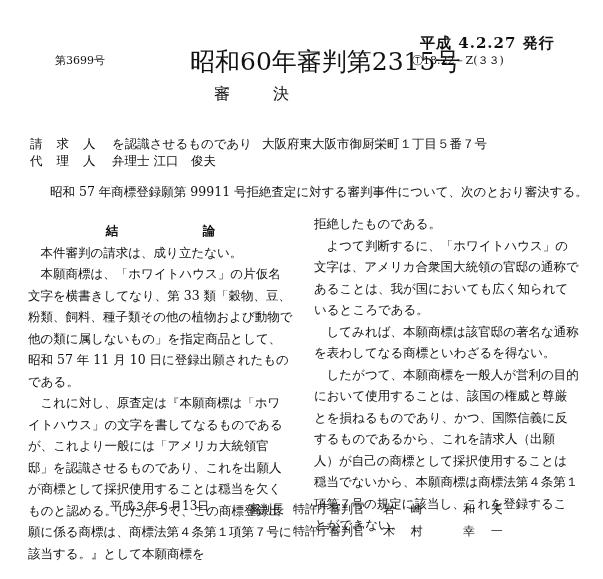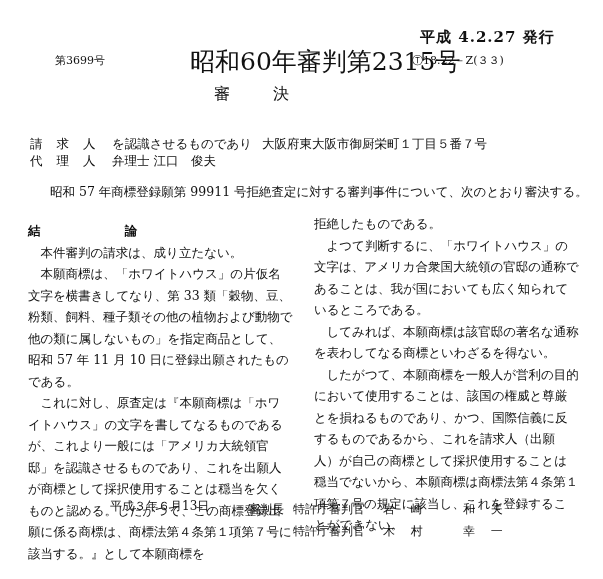--- a/index.html
+++ b/index.html
@@ -1,32 +1,32 @@
 <!DOCTYPE html>
 <html><head>
 <meta charset="utf-8">
 <style>
   html, body { margin:0; padding:0; background:#fff; }
   body { width:603px; height:579px; position:relative; overflow:hidden;
          font-family:"DejaVu Serif", "Liberation Serif", serif; color:#111; }
   .abs { position:absolute; white-space:nowrap; }
-  .issue-date { left:420px; top:28px; font-size:15px; font-weight:bold; letter-spacing:1px; }
+  .issue-date { left:420px; top:34px; font-size:15px; font-weight:bold; letter-spacing:1px; }
   .issue-number { left:55px; top:53px; font-size:11px; }
   .case-title { left:190px; top:45px; font-size:25px; }
   .class-code { left:412px; top:53px; font-size:11px; }
   .doc-heading { left:214px; top:84px; font-size:16px; word-spacing:38px; }
   .party { left:30px; font-size:12.5px; }
   .party span { display:inline-block; }
   .role { width:82px; letter-spacing:14px; }
   .pname { width:150px; }
   .intro { left:34px; top:184px; font-size:12.5px;padding-left:16px; }
   .col { position:absolute; width:265px; font-size:12.5px; line-height:21.5px; }
   .col p { margin:0; }
   .col .indent { text-indent:1em; }
-  .col .sechead { font-weight:bold; word-spacing:80px; }
+  .col .sechead { text-align:center; font-weight:bold; word-spacing:80px; }
   .left-col { left:28px; top:220px; }
   .right-col { left:314px; top:213px; }
   .date-line { left:110px; top:498px; font-size:12px; }
   .judges { left:248px; top:498px; font-size:12px; line-height:22px; }
   .judge-row span { display:inline-block; }
   .j-title { width:45px; }
   .j-office { width:90px; }
   .j-family { width:80px; letter-spacing:6px; }
   .j-given { letter-spacing:6px; }
 </style>

